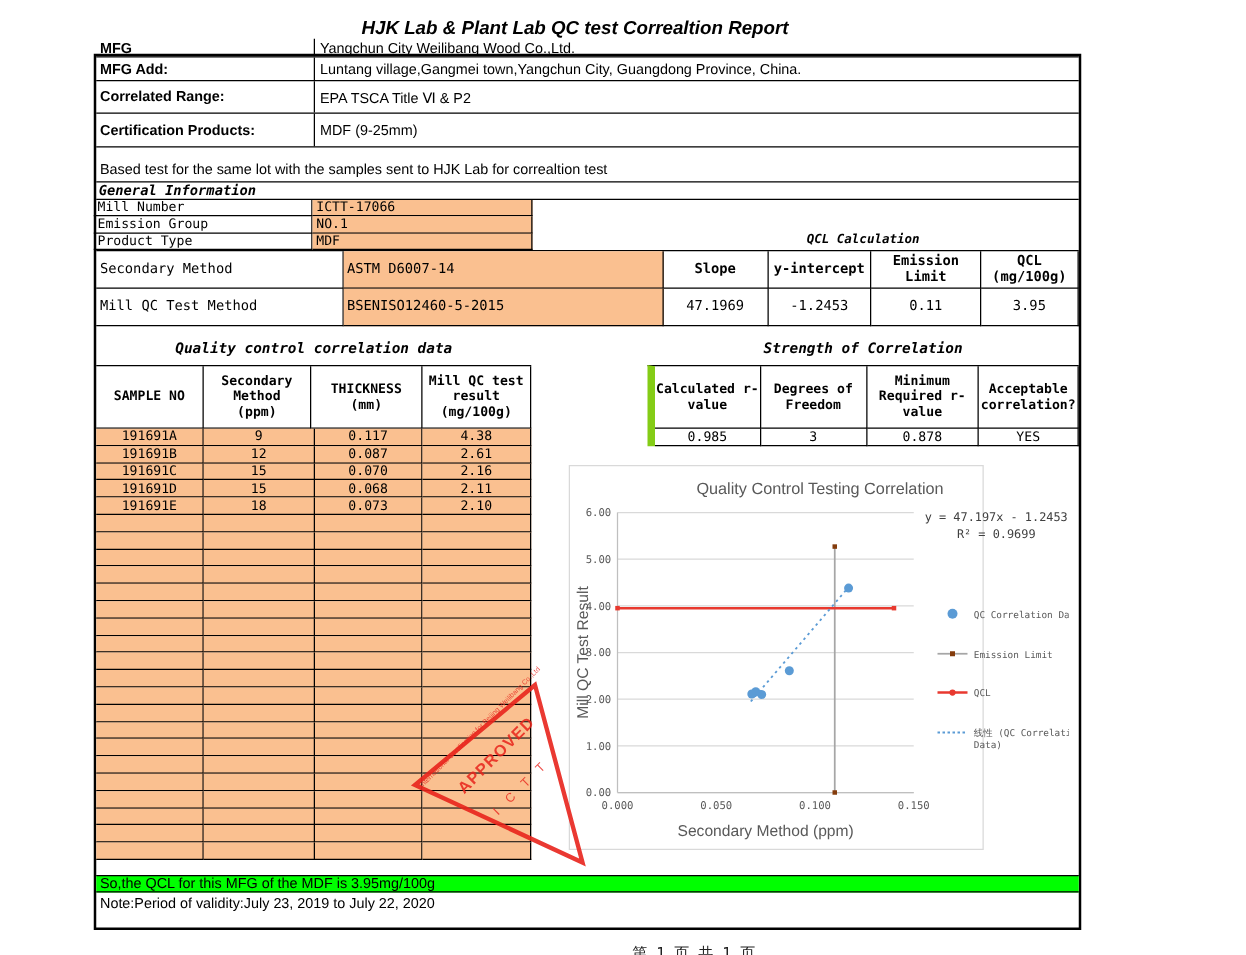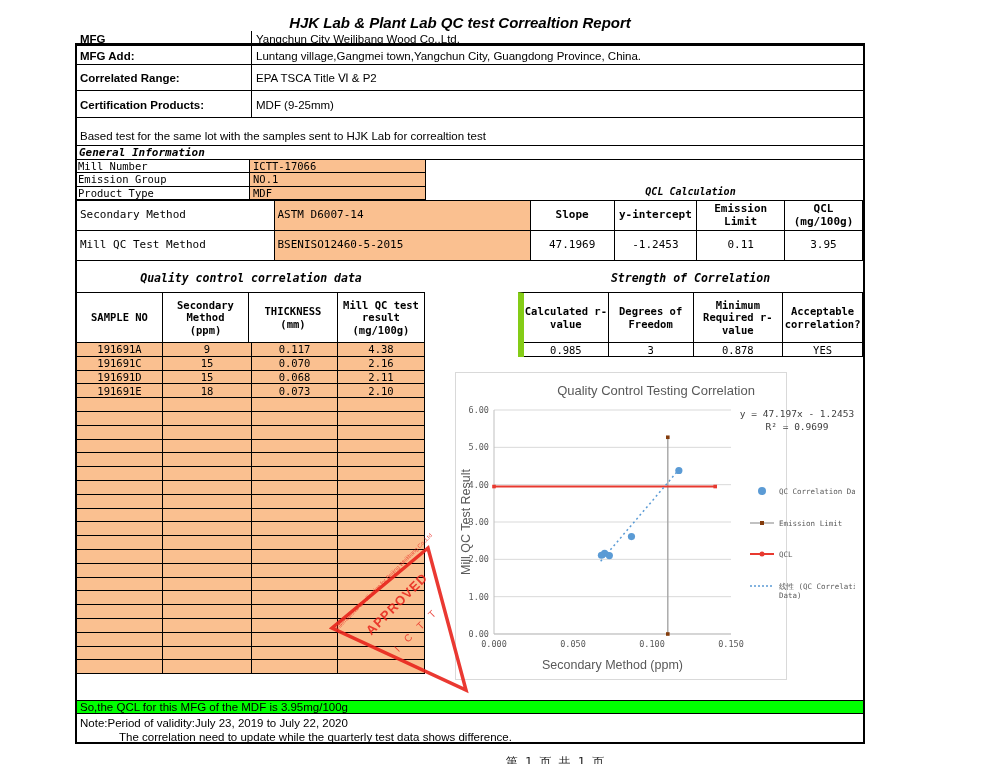--- a/index.html
+++ b/index.html
@@ -163,20 +163,26 @@
       <div class="shcell sc4">Mill QC test
 result
 (mg/100g)</div>
     </div>
     <div id="sample-rows">
         <div class="srow">
           <div class="scell sc1">191691A</div>
           <div class="scell sc2">9</div>
           <div class="scell sc3">0.117</div>
           <div class="scell sc4">4.38</div>
+        </div>
+        <div class="srow">
+          <div class="scell sc1">191691B</div>
+          <div class="scell sc2">12</div>
+          <div class="scell sc3">0.087</div>
+          <div class="scell sc4">2.61</div>
         </div>
         <div class="srow">
           <div class="scell sc1">191691C</div>
           <div class="scell sc2">15</div>
           <div class="scell sc3">0.070</div>
           <div class="scell sc4">2.16</div>
         </div>
         <div class="srow">
           <div class="scell sc1">191691D</div>
           <div class="scell sc2">15</div>
@@ -385,16 +391,15 @@
 
   <svg class="abs stampbox" viewBox="0 0 170 290">
     <polygon points="113,128 17,208 151,270" fill="none" stroke="#e8241c" stroke-width="3.5" opacity="0.9"></polygon>
     <text x="70" y="163" transform="rotate(-45 70 163)" text-anchor="middle" font-size="5.6" fill="#e8241c" opacity="0.8" font-family="Liberation Sans, sans-serif">International Certification for Beijing Weilibang Co.,Ltd</text>
     <text x="85" y="187" transform="rotate(-45 85 187)" text-anchor="middle" font-size="13" font-weight="bold" fill="#e8241c" opacity="0.85" letter-spacing="1" font-family="Liberation Sans, sans-serif">APPROVED</text>
     <text x="104" y="212" transform="rotate(-45 104 212)" text-anchor="middle" font-size="10" fill="#e8241c" opacity="0.8" letter-spacing="4" font-family="Liberation Sans, sans-serif">I C T T</text>
   </svg>
 
   <div class="abs greenrow">So,the QCL for this MFG of the MDF is 3.95mg/100g</div>
   <div class="abs noterow1">Note:Period of validity:July 23, 2019 to July 22, 2020</div>
-  <div class="abs noterow2">The correlation need to update while the quarterly test data shows difference.</div>
   <div class="abs pagefooter mono">第 1 页  共 1 页</div>
 
 </div>
 
 </body></html>

